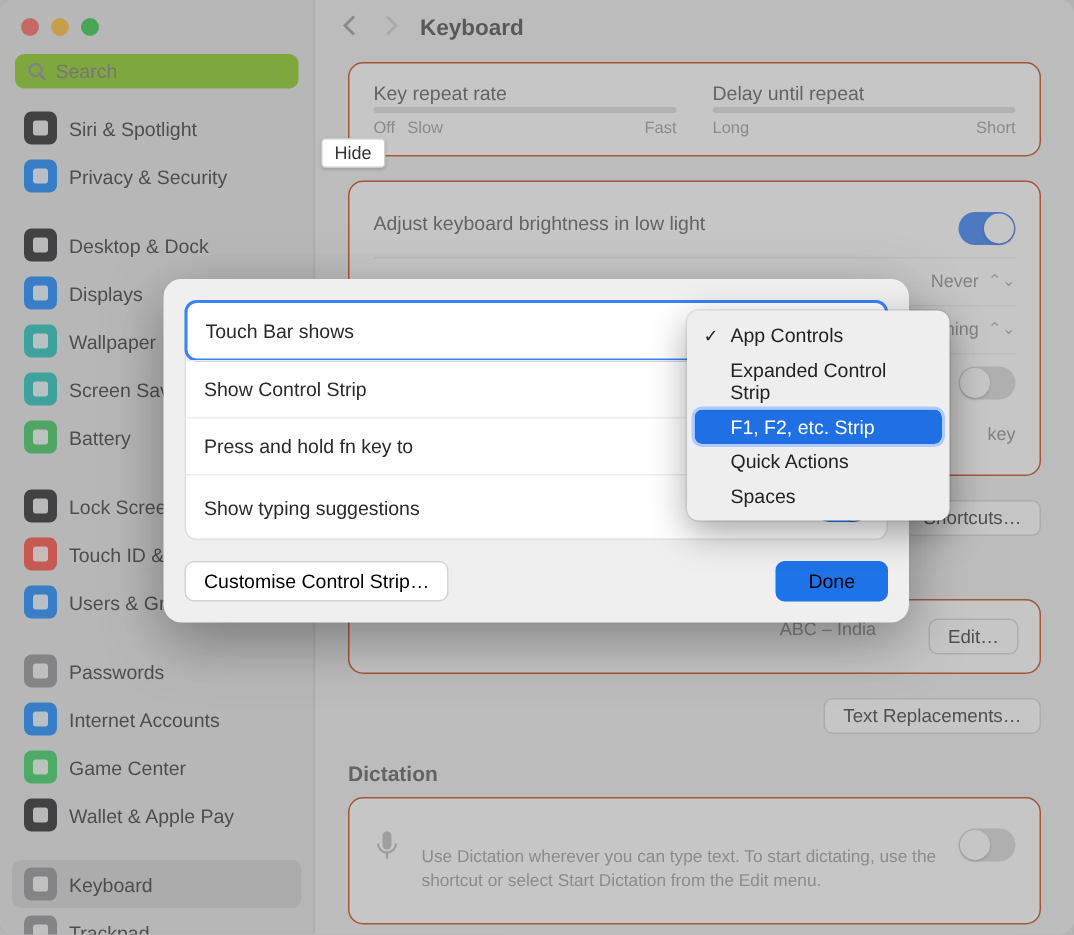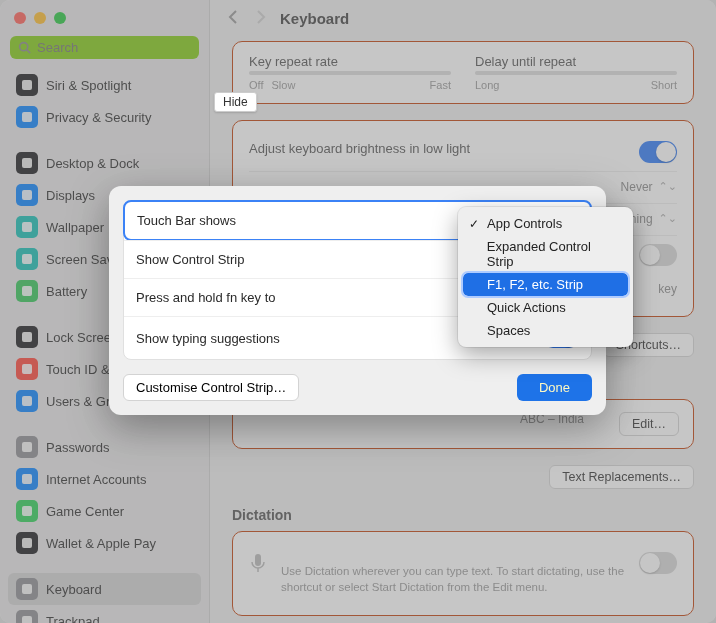--- a/index.html
+++ b/index.html
@@ -45,21 +45,21 @@
   
   .hide-tip{position:absolute; left:214px; top:92px; background:#fff; border:1px solid #ccc; padding:2px 8px; font-size:12px; border-radius:3px; z-index:32; box-shadow:0 1px 2px rgba(0,0,0,.15); color:#333;}
   
   .sheet{ position:absolute; left:109px; top:186px; width:497px; background:#efefef; border-radius:12px; box-shadow:0 12px 40px rgba(0,0,0,.35); z-index:40; padding:14px 14px 14px;}
   .sheet-rows{background:#fff; border-radius:8px; border:1px solid #e0e0e0;}
   .srow{display:flex; align-items:center; padding:11px 12px; font-size:13px;}
   .srow + .srow{border-top:1px solid #eee;}
   .srow.hl{ border:2px solid #3b82f6; border-radius:8px; margin:-1px; background:#fff;}
   .sheet-foot{display:flex; margin-top:14px;}
   .sheet-foot .spacer{flex:1;}
-  .btn-primary{background:#1e73e8; color:#fef9c3; border:none; border-radius:6px; padding:5px 22px; font-size:13px;}
+  .btn-primary{background:#1e73e8; color:#000000; border:none; border-radius:6px; padding:5px 22px; font-size:13px;}
   .btn-sec{background:#fff; border:1px solid #d3d3d3; border-radius:6px; padding:5px 12px; font-size:13px;}
   .toggle-sm{ width:36px; height:20px; border-radius:10px; background:#2f7af6; position:relative;}
   .toggle-sm::after{content:""; width:18px; height:18px; background:#fff; border-radius:50%; position:absolute; top:1px; right:1px; box-shadow:0 1px 1px rgba(0,0,0,.2);} 
   
   .menu{ position:absolute; left:458px; top:207px; width:175px; background:#eeeeee; border-radius:8px; box-shadow:0 8px 24px rgba(0,0,0,.35), 0 0 0 1px rgba(0,0,0,.08); z-index:50; padding:5px;}
   .mrow{display:flex; align-items:center; gap:6px; padding:4px 8px 4px 4px; border-radius:5px; font-size:13px; color:#222;}
   .mrow .chk{width:14px; text-align:center; font-size:12px;}
   .mrow.sel{ background:#1f6fe5; color:#fff; outline:2px solid #aecbff; outline-offset:0;}
   .muted-note{font-size:11.5px; color:#9a9a9a; margin-top:12px; line-height:1.35;}
   h2.sec{font-size:14px; font-weight:600; color:#555; margin:6px 0 8px;}

